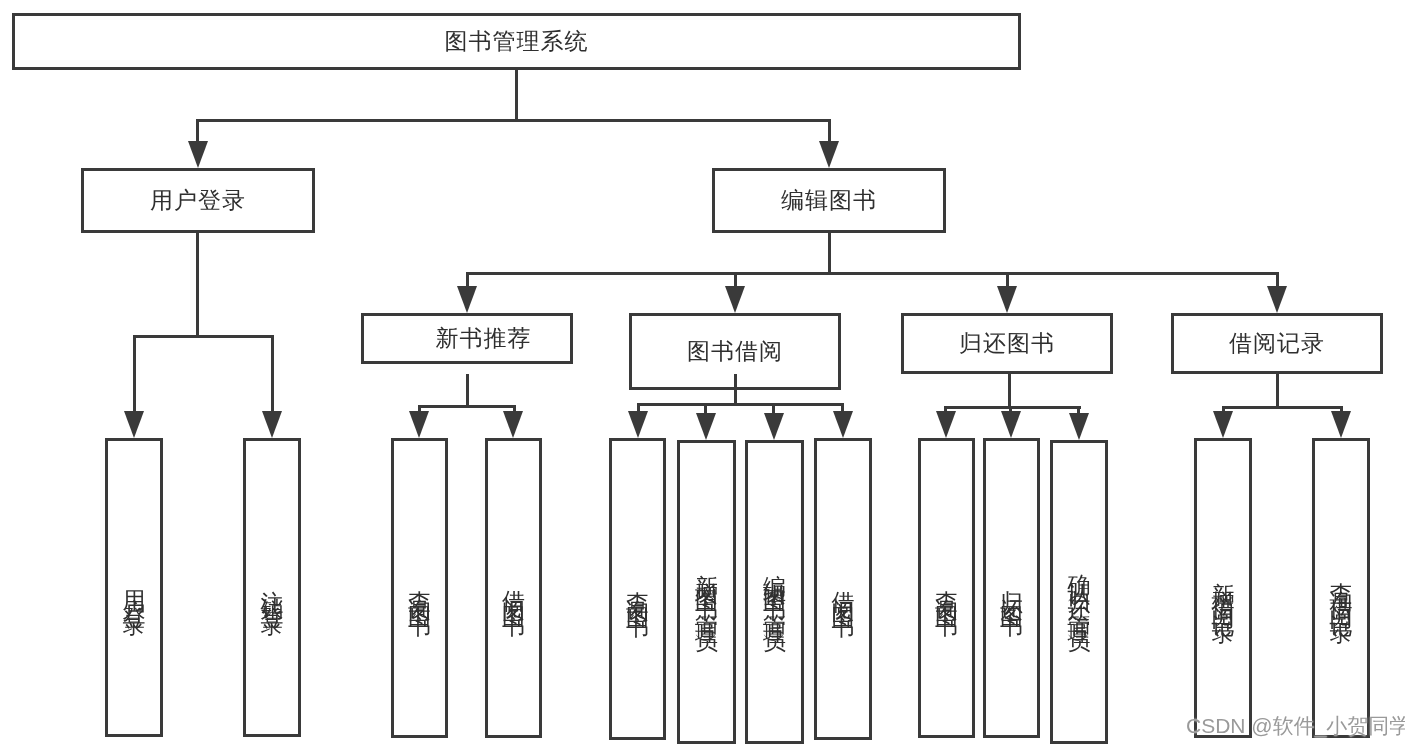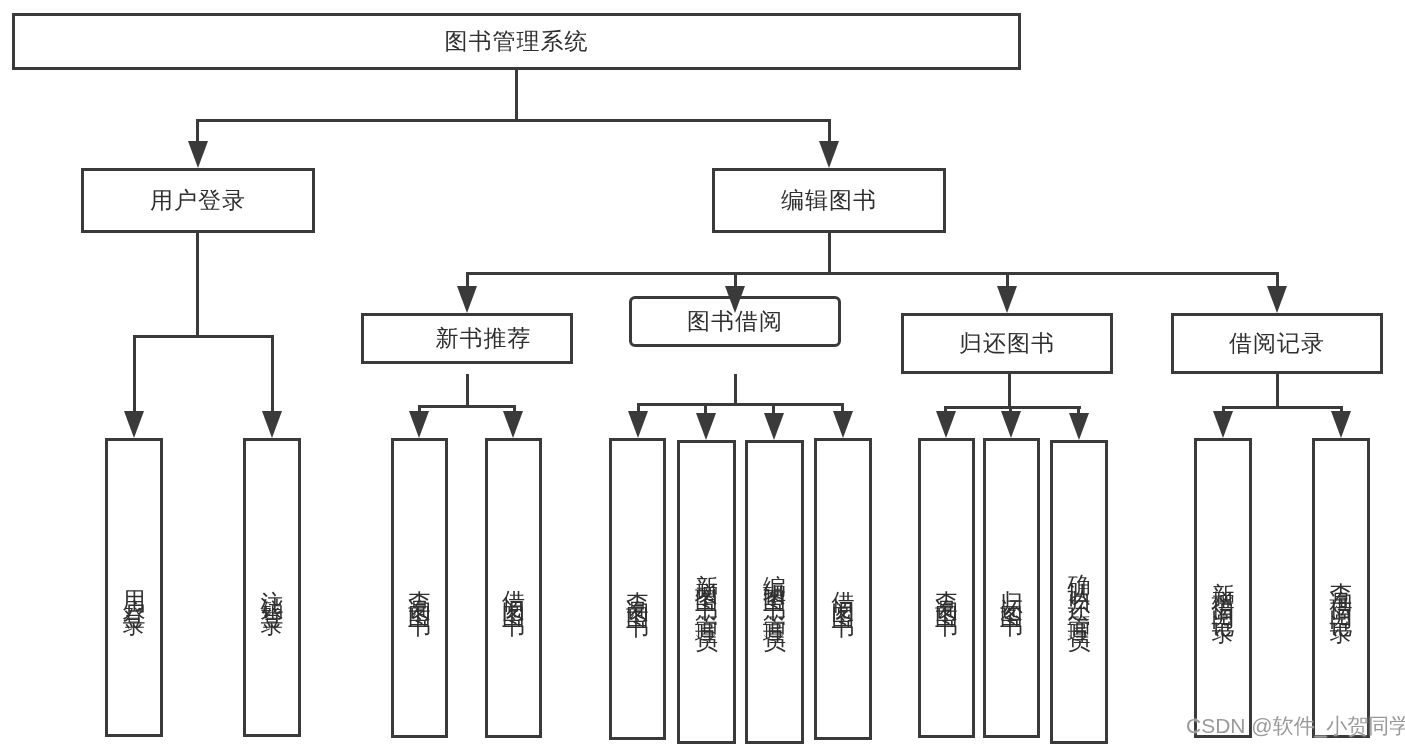--- a/index.html
+++ b/index.html
@@ -67,21 +67,21 @@
   <div class="box" style="left:81px;top:168px;width:234px;height:65px;">
     <span class="hlabel">用户登录</span>
   </div>
   <div class="box" style="left:712px;top:168px;width:234px;height:65px;">
     <span class="hlabel">编辑图书</span>
   </div>
 
   <div class="box" style="left:361px;top:313px;width:212px;height:51px;padding-left:33px;">
     <span class="hlabel">新书推荐</span>
   </div>
-  <div class="box" style="left:629px;top:296px;width:212px;height:51px;border-radius:6px;">
+  <div class="box" style="left:629px;top:313px;width:212px;height:77px;">
     <span class="hlabel">图书借阅</span>
   </div>
   <div class="box" style="left:901px;top:313px;width:212px;height:61px;">
     <span class="hlabel">归还图书</span>
   </div>
   <div class="box" style="left:1171px;top:313px;width:212px;height:61px;">
     <span class="hlabel">借阅记录</span>
   </div>
 
   <div class="box" style="left:105px;top:438px;width:58px;height:299px;">

